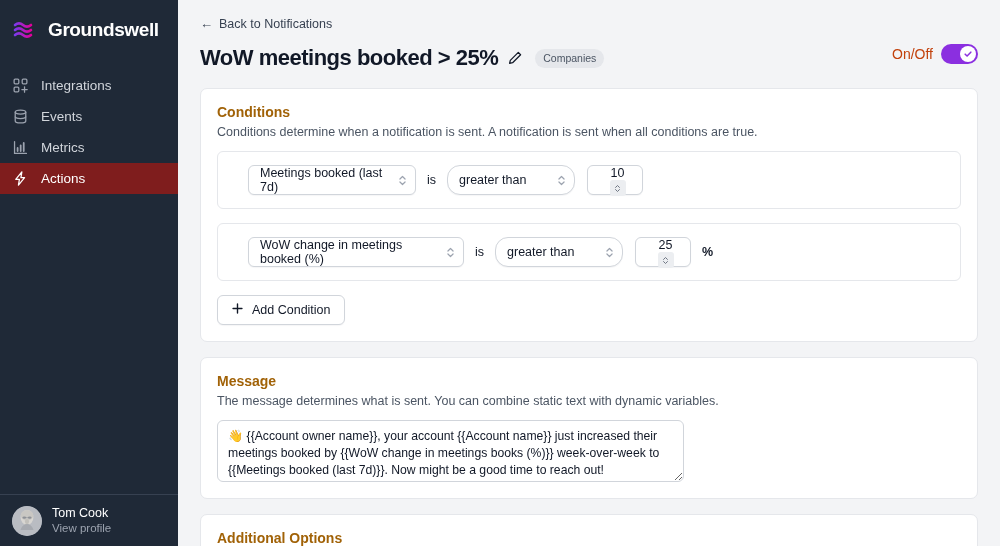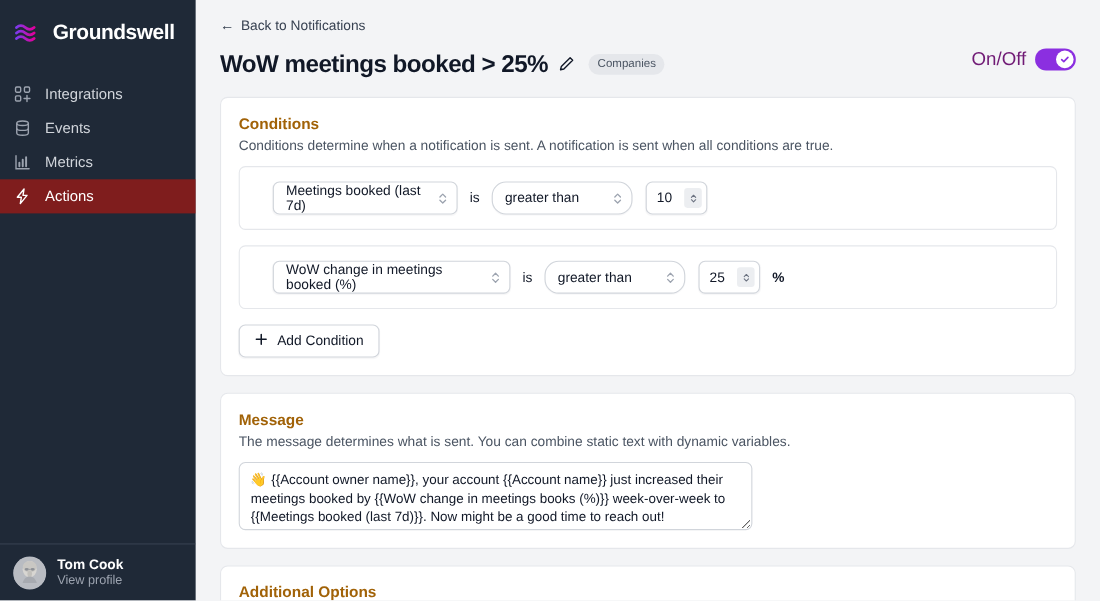--- a/index.html
+++ b/index.html
@@ -47,21 +47,21 @@
     display: flex; align-items: center; gap: 10px;
     padding-left: 12px;
     cursor: pointer;
   }
   .avatar {
     width: 30px; height: 30px; border-radius: 50%;
     flex: 0 0 30px; overflow: hidden;
     background: #9ca3af;
   }
   .profile-text { display: flex; flex-direction: column; line-height: 1.25; }
-  .profile-name { color: #ffffff; font-size: 12.5px; font-weight: bold; }
+  .profile-name { color: #ffffff; font-size: 12.5px; font-weight: normal; }
   .profile-link { color: #9ca3af; font-size: 11.5px; }
 
   
   .main {
     flex: 1 1 auto; height: 546px;
     background: #f3f4f6;
     padding: 14px 22px 0 22px;
     overflow: hidden;
     position: relative;
   }
@@ -88,21 +88,21 @@
     margin-left: 12px;
     background: #e5e7eb; color: #4b5563;
     font-size: 10.5px; border-radius: 10px;
     padding: 3px 8px 4px 8px;
     cursor: pointer;
   }
   .toggle-wrap {
     position: absolute; right: 22px; top: 44px;
     display: flex; align-items: center; gap: 8px;
   }
-  .toggle-label { font-size: 17px; color: #701a75; }
+  .toggle-label { font-size: 14px; color: #c2410c; }
   .toggle {
     width: 37px; height: 20px; border-radius: 10px;
     background: #8b2fe0; position: relative; cursor: pointer;
   }
   .toggle-knob {
     position: absolute; right: 2px; top: 2px;
     width: 16px; height: 16px; border-radius: 50%;
     background: #ffffff;
     display: flex; align-items: center; justify-content: center;
   }
@@ -141,20 +141,21 @@
     cursor: pointer;
     box-shadow: 0 1px 1px rgba(16,24,40,0.04);
   }
   .ctl-select { padding: 0 7px 0 11px; justify-content: space-between; gap: 10px; }
   .sel-w1 { width: 168px; }
   .sel-w2 { width: 216px; }
   .sel-w3 { width: 128px; border-radius: 13px; }
   .num {
     width: 56px; padding: 0 4px 0 9px;
     justify-content: space-between;
+    flex-direction: column;
   }
   .spin-btn {
     width: 16px; height: 18px; border-radius: 3px;
     background: #eceef1;
     display: flex; align-items: center; justify-content: center;
     flex: 0 0 16px;
   }
   .chev { display: block; }
   .is-lbl {
     font-size: 12.5px; color: #111827;

